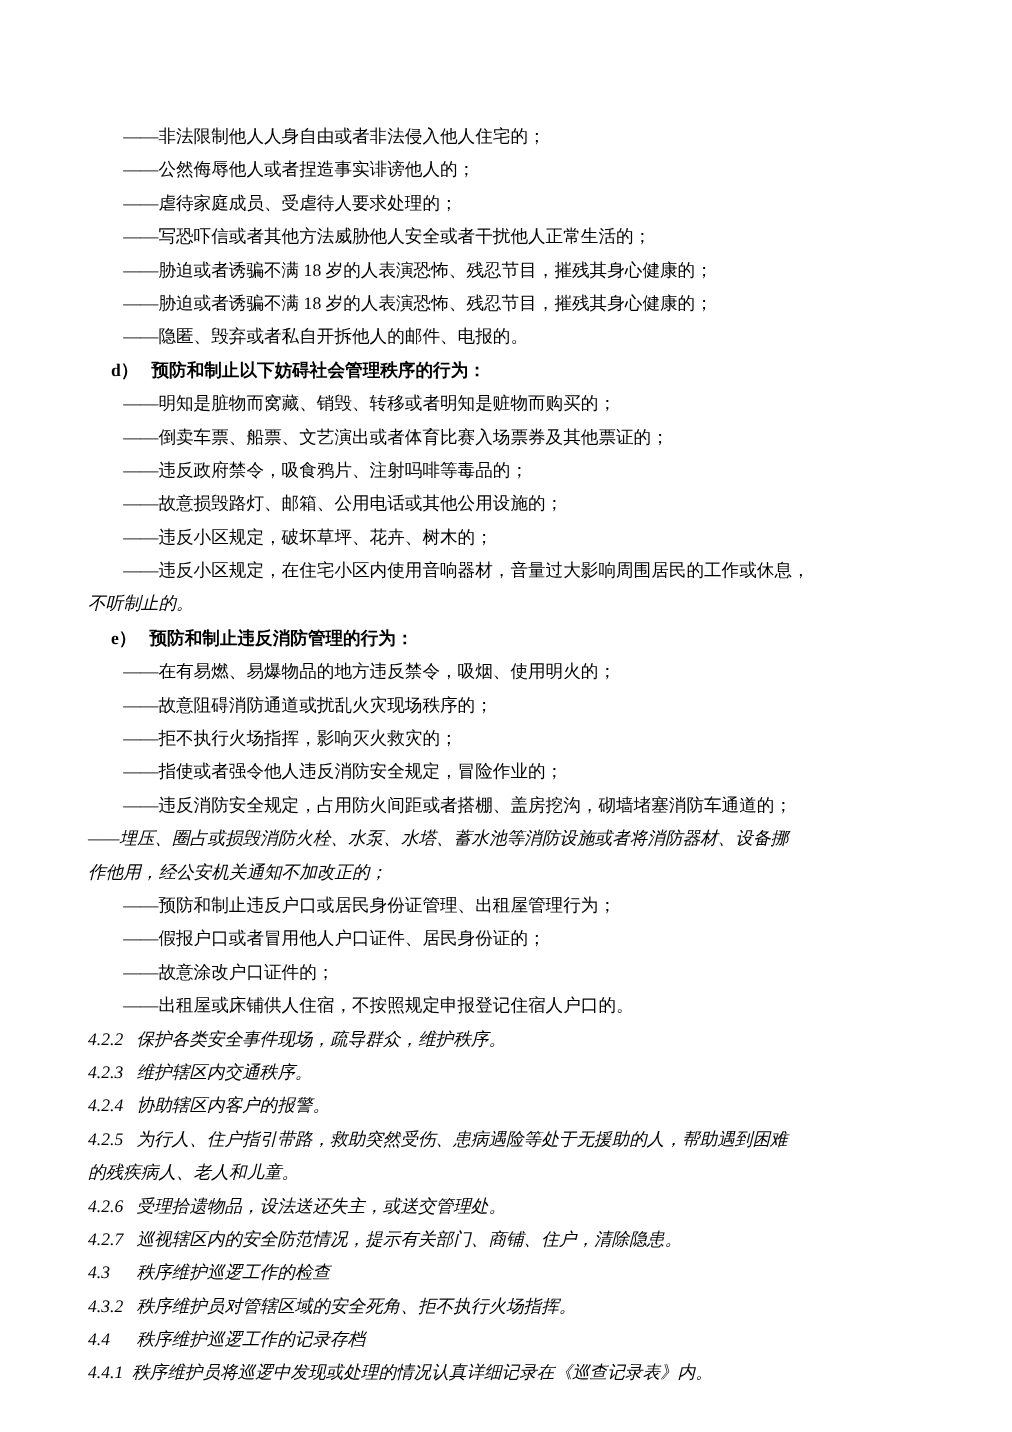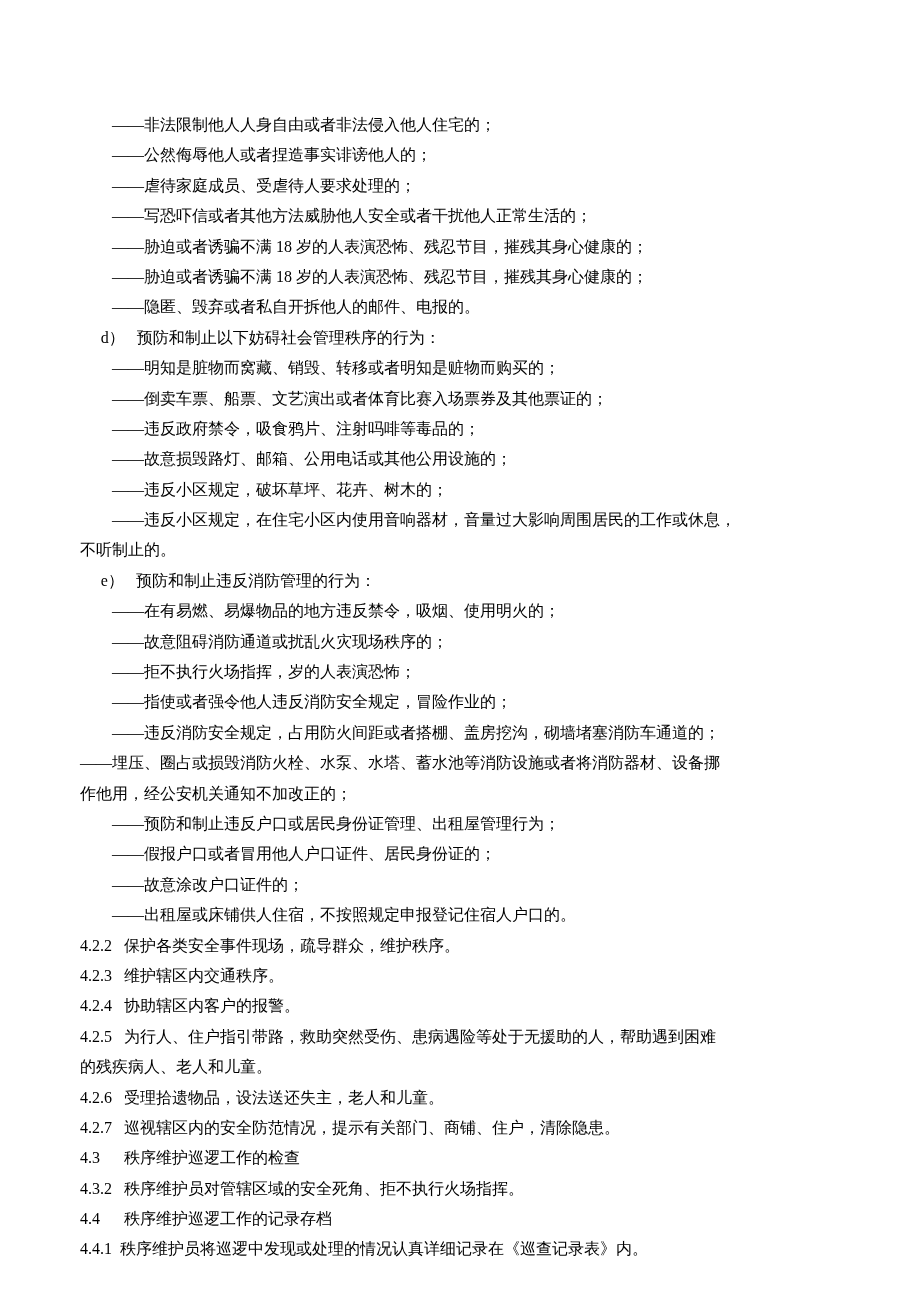--- a/index.html
+++ b/index.html
@@ -14,22 +14,22 @@
   .page {
     width: 920px;
     min-height: 1302px;
     padding: 110px 80px 80px 80px;
     box-sizing: border-box;
   }
   .line {
     white-space: pre-wrap;
   }
   .indent-2 { padding-left: 2em; }
-  .indent-label { padding-left: 1.3em; }
-  .no-indent { padding-left: 0; }
+  .indent-label { padding-left: 1.3em; font-weight: bold; }
+  .no-indent { padding-left: 0; font-style: italic; }
 </style>
 </head>
 <body>
 
 <div class="page">
   <div id="content">
       <div class="line indent-2">——非法限制他人人身自由或者非法侵入他人住宅的；</div>
       <div class="line indent-2">——公然侮辱他人或者捏造事实诽谤他人的；</div>
       <div class="line indent-2">——虐待家庭成员、受虐待人要求处理的；</div>
       <div class="line indent-2">——写恐吓信或者其他方法威胁他人安全或者干扰他人正常生活的；</div>
@@ -40,34 +40,34 @@
       <div class="line indent-2">——明知是脏物而窝藏、销毁、转移或者明知是赃物而购买的；</div>
       <div class="line indent-2">——倒卖车票、船票、文艺演出或者体育比赛入场票券及其他票证的；</div>
       <div class="line indent-2">——违反政府禁令，吸食鸦片、注射吗啡等毒品的；</div>
       <div class="line indent-2">——故意损毁路灯、邮箱、公用电话或其他公用设施的；</div>
       <div class="line indent-2">——违反小区规定，破坏草坪、花卉、树木的；</div>
       <div class="line indent-2">——违反小区规定，在住宅小区内使用音响器材，音量过大影响周围居民的工作或休息，</div>
       <div class="line no-indent">不听制止的。</div>
       <div class="line indent-label">e）   预防和制止违反消防管理的行为：</div>
       <div class="line indent-2">——在有易燃、易爆物品的地方违反禁令，吸烟、使用明火的；</div>
       <div class="line indent-2">——故意阻碍消防通道或扰乱火灾现场秩序的；</div>
-      <div class="line indent-2">——拒不执行火场指挥，岁的人表演恐怖；</div>
+      <div class="line indent-2">——拒不执行火场指挥，影响灭火救灾的；</div>
       <div class="line indent-2">——指使或者强令他人违反消防安全规定，冒险作业的；</div>
       <div class="line indent-2">——违反消防安全规定，占用防火间距或者搭棚、盖房挖沟，砌墙堵塞消防车通道的；</div>
       <div class="line no-indent">——埋压、圈占或损毁消防火栓、水泵、水塔、蓄水池等消防设施或者将消防器材、设备挪</div>
       <div class="line no-indent">作他用，经公安机关通知不加改正的；</div>
       <div class="line indent-2">——预防和制止违反户口或居民身份证管理、出租屋管理行为；</div>
       <div class="line indent-2">——假报户口或者冒用他人户口证件、居民身份证的；</div>
       <div class="line indent-2">——故意涂改户口证件的；</div>
       <div class="line indent-2">——出租屋或床铺供人住宿，不按照规定申报登记住宿人户口的。</div>
       <div class="line no-indent">4.2.2   保护各类安全事件现场，疏导群众，维护秩序。</div>
       <div class="line no-indent">4.2.3   维护辖区内交通秩序。</div>
       <div class="line no-indent">4.2.4   协助辖区内客户的报警。</div>
       <div class="line no-indent">4.2.5   为行人、住户指引带路，救助突然受伤、患病遇险等处于无援助的人，帮助遇到困难</div>
       <div class="line no-indent">的残疾病人、老人和儿童。</div>
-      <div class="line no-indent">4.2.6   受理拾遗物品，设法送还失主，老人和儿童。</div>
+      <div class="line no-indent">4.2.6   受理拾遗物品，设法送还失主，或送交管理处。</div>
       <div class="line no-indent">4.2.7   巡视辖区内的安全防范情况，提示有关部门、商铺、住户，清除隐患。</div>
       <div class="line no-indent">4.3      秩序维护巡逻工作的检查</div>
       <div class="line no-indent">4.3.2   秩序维护员对管辖区域的安全死角、拒不执行火场指挥。</div>
       <div class="line no-indent">4.4      秩序维护巡逻工作的记录存档</div>
       <div class="line no-indent">4.4.1  秩序维护员将巡逻中发现或处理的情况认真详细记录在《巡查记录表》内。</div>
     </div>
 </div>
 
 </body></html>

